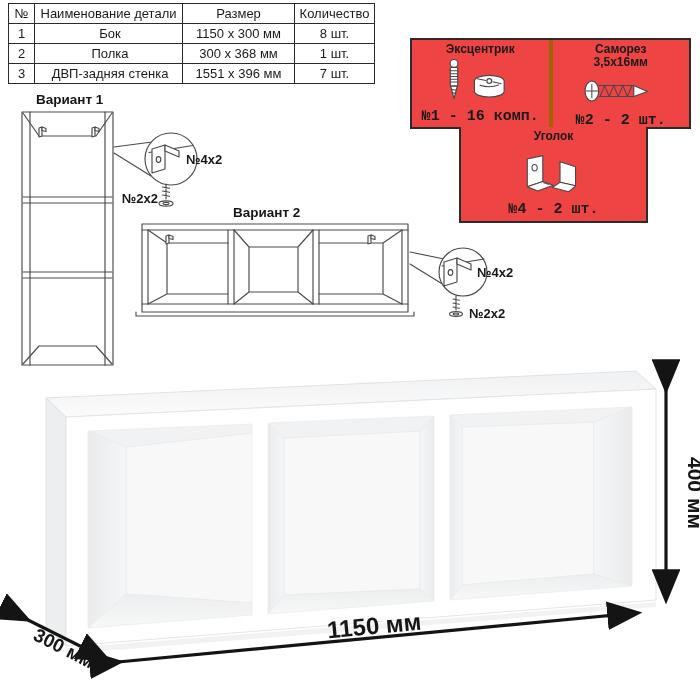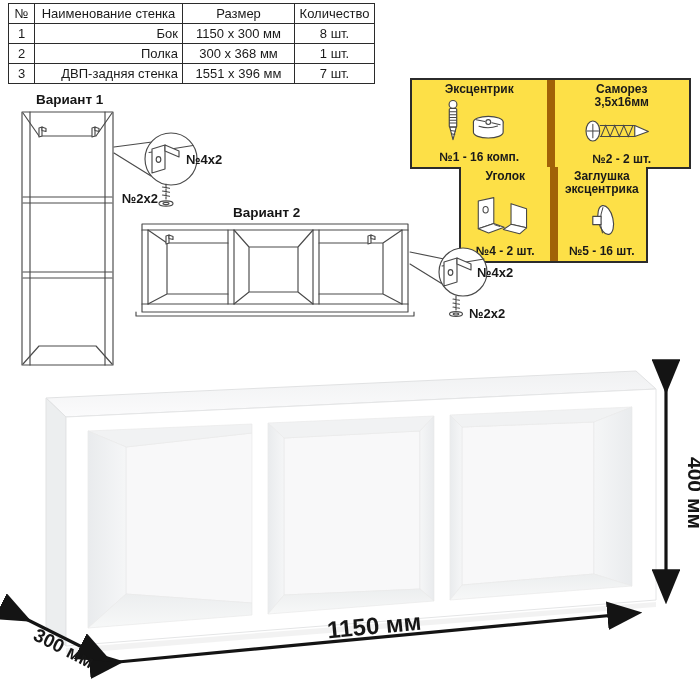--- a/index.html
+++ b/index.html
@@ -3,32 +3,32 @@
 <meta charset="utf-8">
 <style>
   html,body{margin:0;padding:0;background:#fff;}
   #canvas{position:relative;width:700px;height:690px;background:#ffffff;overflow:hidden;
           font-family:"Liberation Sans",sans-serif;color:#1a1a1a;}
   
   #parts{position:absolute;left:8px;top:3px;border-collapse:collapse;font-size:13px;}
   #parts td,#parts th{border:1.4px solid #2b2b2b;height:19px;padding:0 4px;font-weight:normal;
                       white-space:nowrap;background:#fff;}
   #parts .c{text-align:center;}
-  #parts .l{text-align:right;padding-left:7px;}
+  #parts .l{text-align:center;padding-left:7px;}
   #parts col.w0{width:26px}#parts col.w1{width:148px}#parts col.w2{width:112px}#parts col.w3{width:80px}
   
-  .hwrow{position:absolute;display:flex;background:#fde047;border:2px solid #2b2b2b;box-sizing:border-box;margin-top:40px;}
+  .hwrow{position:absolute;display:flex;background:#ef4444;border:2px solid #2b2b2b;box-sizing:border-box;}
   #hwrow1{left:410px;top:38px;width:281px;height:91px;}
   #hwrow2{left:459px;top:127px;width:189px;height:96px;border-top:none;}
   .hwcell{flex:1;display:flex;flex-direction:column;align-items:center;box-sizing:border-box;
           padding:3px 2px 3px 2px;min-width:0;}
-  .hwcell + .hwcell{border-left:8px solid #a16207;}
+  .hwcell + .hwcell{border-left:4px solid #a16207;}
   .hwtitle{font-size:12px;font-weight:bold;line-height:1.12;text-align:center;}
   .hwicon{flex:1;display:flex;align-items:center;justify-content:center;width:100%;}
-  .hwqty{font-size:12px;font-weight:bold;text-align:center;}
+  .hwqty{font-size:15px;font-weight:bold;text-align:center;font-family:Liberation Mono, monospace;}
   .hwicon svg{display:block;}
   .ic{stroke:#474747;stroke-width:1.25;fill:#fff;stroke-linejoin:round;stroke-linecap:round;}
   .icl{stroke:#474747;stroke-width:1.1;fill:none;stroke-linecap:round;}
   
   #art{position:absolute;left:0;top:0;}
   #art text{font-family:"Liberation Sans",sans-serif;fill:#161616;}
   .vt{font-size:13.5px;font-weight:bold;}
   .cl{font-size:13px;font-weight:bold;}
   .ln{stroke:#4a4a4a;stroke-width:1.15;fill:none;stroke-linecap:round;stroke-linejoin:round;}
   .lnf{stroke:#4a4a4a;stroke-width:1.15;fill:#ffffff;stroke-linejoin:round;}
@@ -43,21 +43,21 @@
   <table id="parts">
     <colgroup>
         <col class="w0">
         <col class="w1">
         <col class="w2">
         <col class="w3">
       </colgroup>
     <tbody>
         <tr>
       <th class="c">№</th>
-      <th class="c">Наименование стенка</th>
+      <th class="c">Наименование детали</th>
       <th class="c">Размер</th>
       <th class="c">Количество</th>
     </tr>
     <tr>
       <td class="c">1</td>
       <td class="l">Бок</td>
       <td class="c">1150 x 300 мм</td>
       <td class="c">8 шт.</td>
     </tr>
     <tr>
@@ -118,34 +118,20 @@
           <polygon class="ic" points="14,14 32,10 32,40 14,46"></polygon>
           <ellipse class="ic" cx="22.5" cy="24" rx="3" ry="3.8"></ellipse>
           <polygon class="ic" points="14,46 32,40 44,44.5 26,51"></polygon>
           <polygon class="ic" points="52,17 70,23 70,45 52,41"></polygon>
           <polygon class="ic" points="43,47 52,41 70,45 62,52"></polygon>
           <path class="icl" d="M33,41.5 l6,2"></path>
         </svg>
       </div>
       <div class="hwqty">№4 - 2 шт.</div>
     </div>
-    <div class="hwcell">
-      <div class="hwtitle">
-        <div>Заглушка</div>
-        <div>эксцентрика</div>
-      </div>
-      <div class="hwicon">
-        <svg width="56" height="46" viewBox="0 0 60 50">
-          <ellipse class="ic" cx="34" cy="25" rx="8" ry="16" transform="rotate(-13 34 25)"></ellipse>
-          <path class="icl" d="M31,11.5 Q26,25 30.5,39"></path>
-          <rect class="ic" x="20" y="21" width="9" height="9"></rect>
-        </svg>
-      </div>
-      <div class="hwqty">№5 - 16 шт.</div>
-    </div>
   </div>
 
   <svg id="art" width="700" height="690" viewBox="0 0 700 690">
     <defs>
       <marker id="ah" markerWidth="11" markerHeight="9" refX="9" refY="4.5" orient="auto">
         <path d="M0,0 L11,4.5 L0,9 Z" fill="#141414"></path>
       </marker>
       <linearGradient id="gTop" x1="0" y1="0" x2="0" y2="1">
         <stop offset="0" stop-color="#f0f1f2"></stop>
           <stop offset="1" stop-color="#fbfbfc"></stop>

